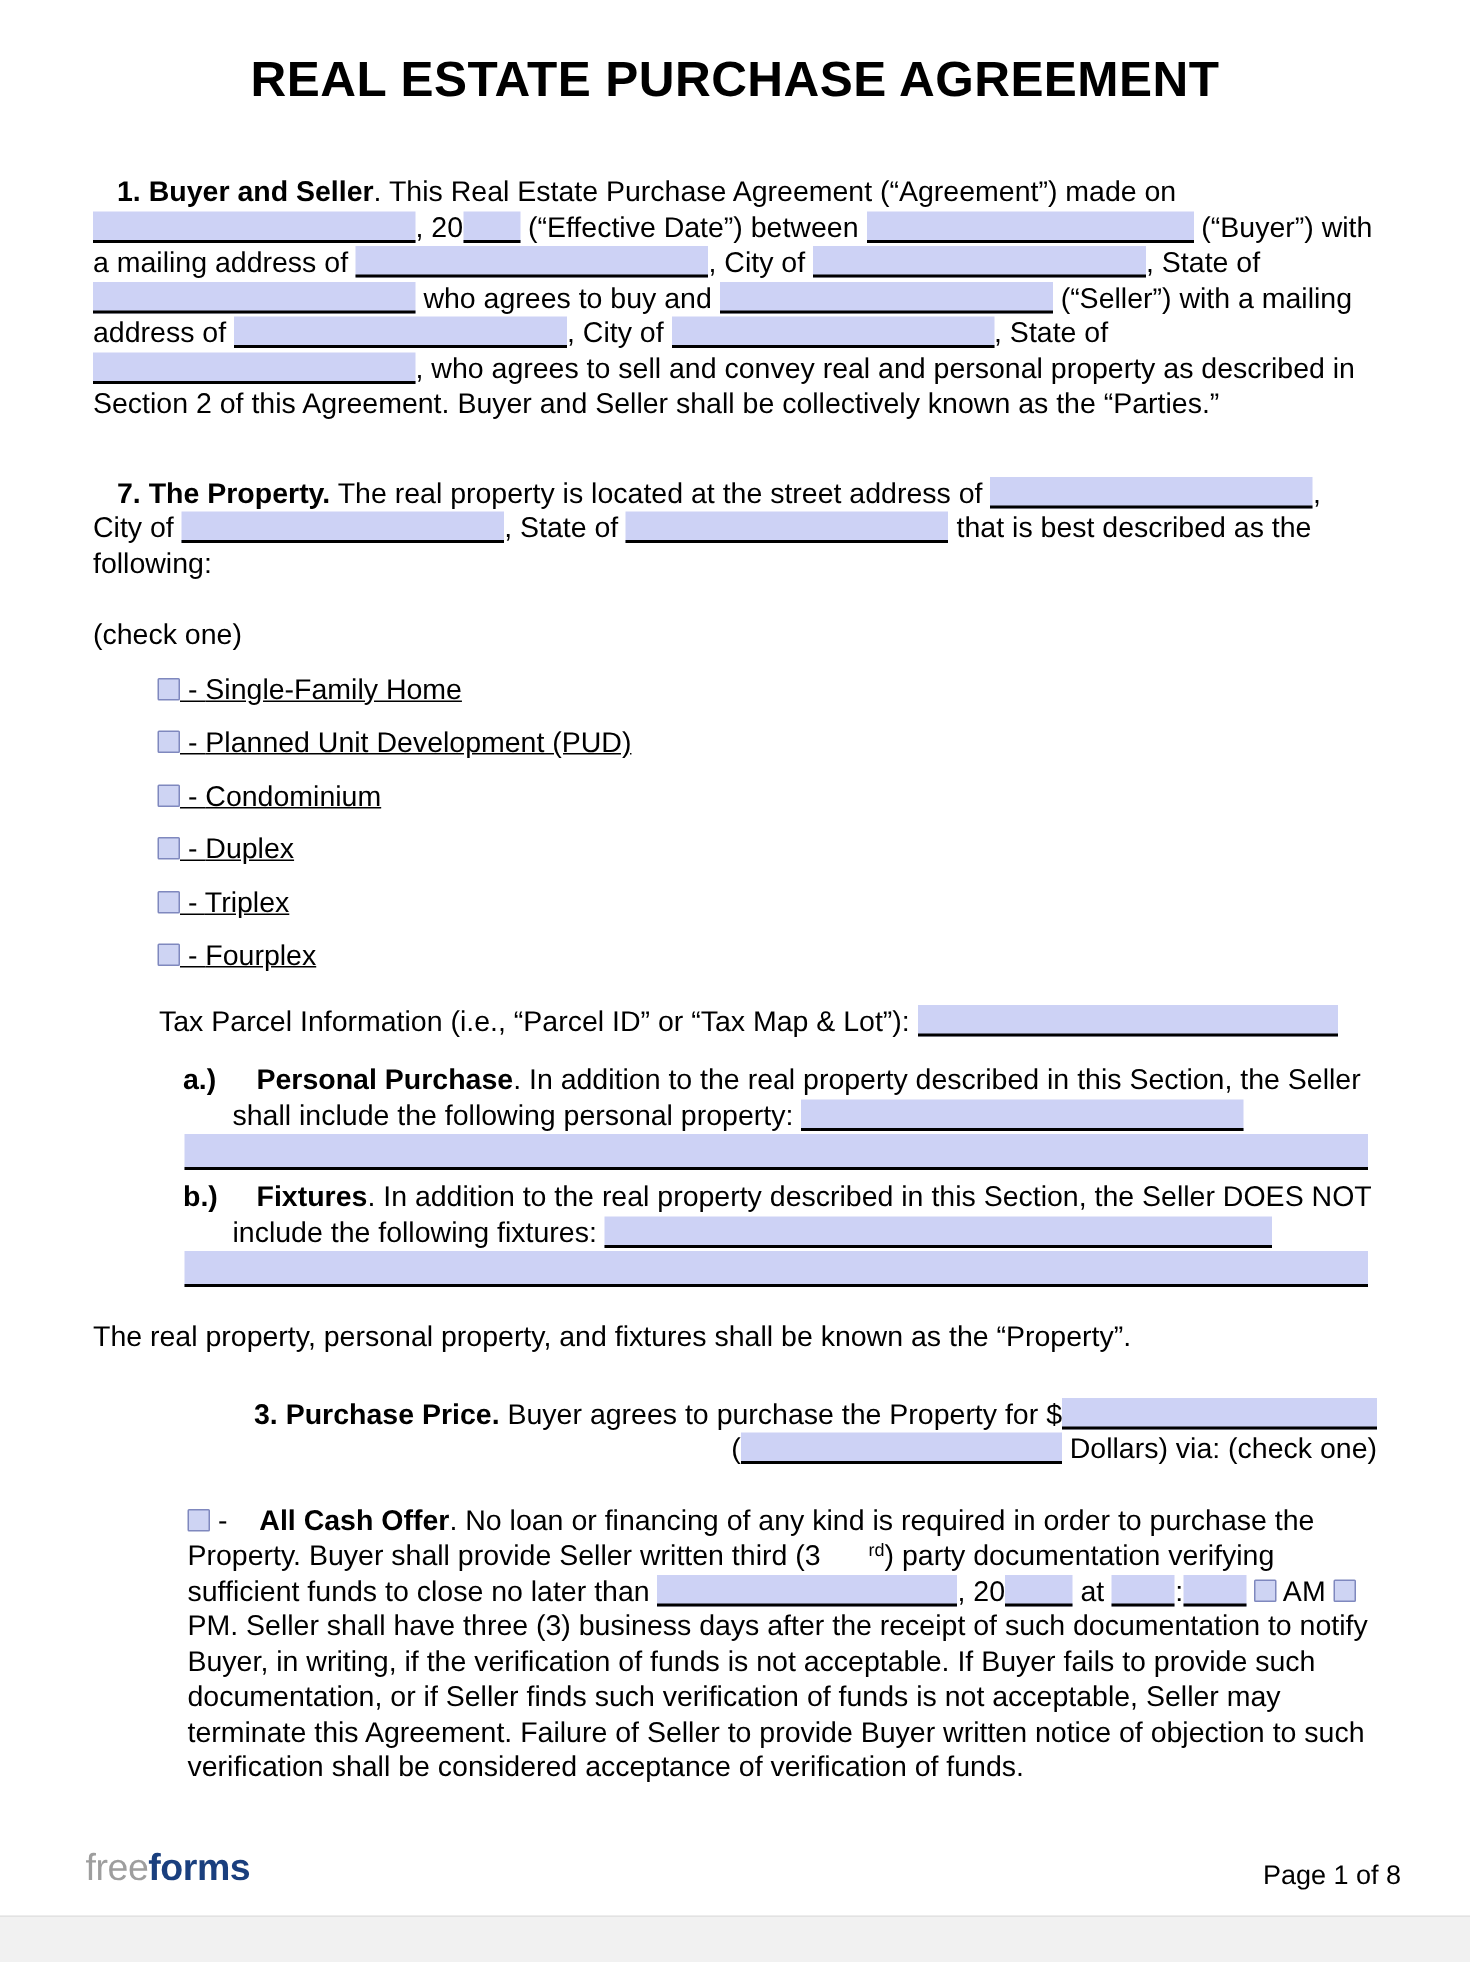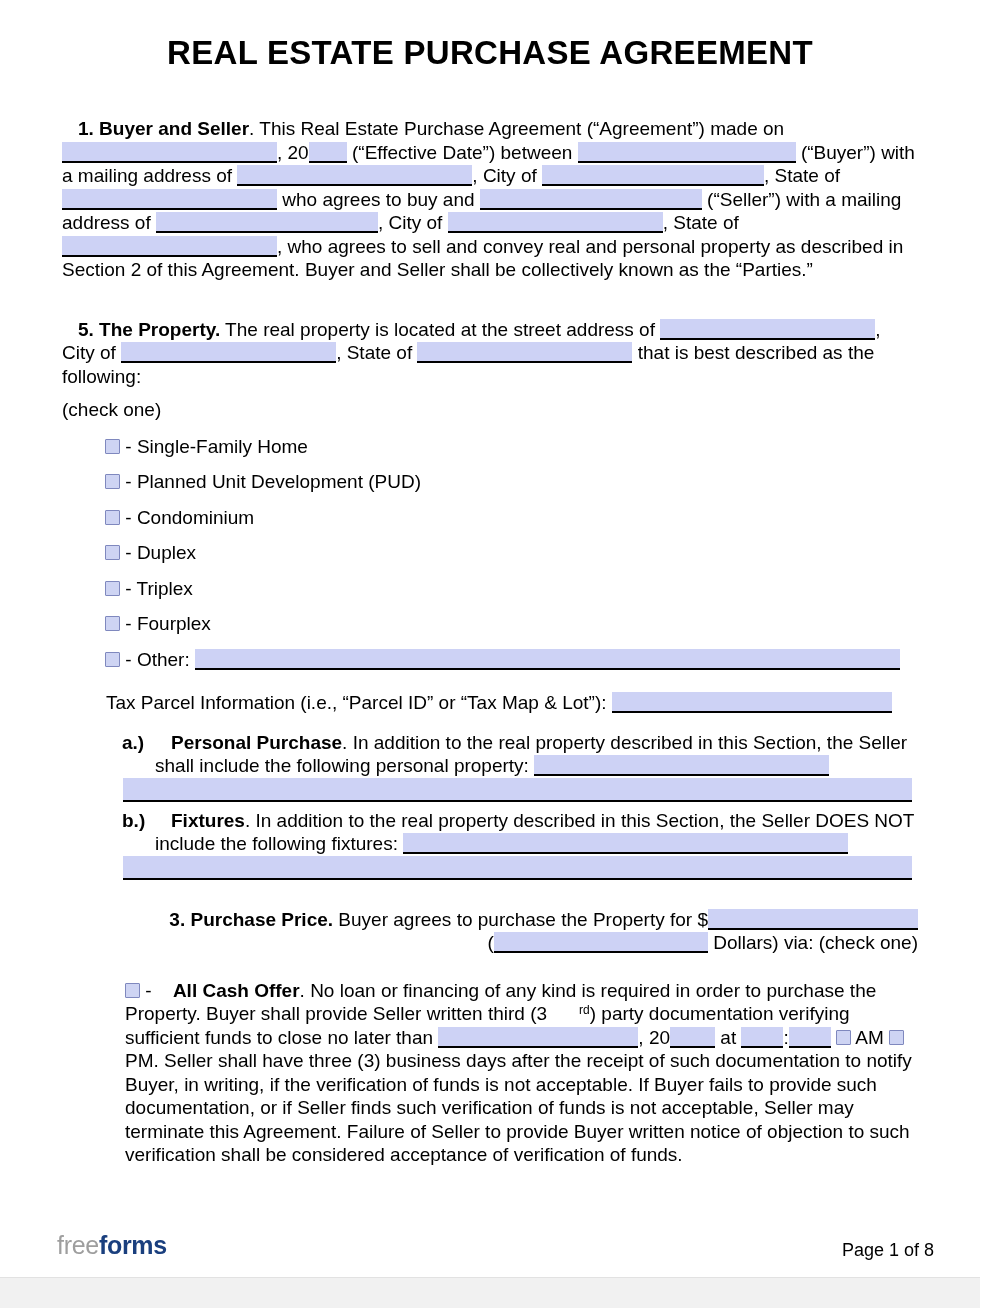--- a/index.html
+++ b/index.html
@@ -4,28 +4,28 @@
 <style>
   html,body{margin:0;padding:0;background:#ffffff;}
   body{width:984px;font-family:"Liberation Sans", sans-serif;color:#000;}
   .page{position:relative;width:980px;height:1308px;background:#ffffff;overflow:hidden;}
   .content{padding:26px 62px 0 62px;}
   h1.title{text-align:center;font-size:33px;font-weight:bold;margin:8px 0 0 0;letter-spacing:0.3px;}
   p,.prow,.subtext{font-size:19px;line-height:23.5px;margin:0;}
   b{font-weight:bold;margin-left:16px;}
   .s1{margin-top:45px;}
   .s2{margin-top:36px;}
-  .checkone{margin-top:10px;}
+  .checkone{margin-top:24px;}
   .blank{display:inline-block;background:var(--field_bg,#cdd2f5);border-bottom:2px solid var(--underline,#000);height:19px;vertical-align:-4px;}
   .w38{width:38px}.w42{width:42px}.w45{width:45px}.w70{width:70px}
   .w200{width:200px}.w210{width:210px}.w214{width:214px}.w215{width:215px}.w218{width:218px}
   .w222{width:222px}.w235{width:235px}
   .w280{width:280px}.w295{width:295px}.w445{width:445px}.w705{width:705px}
   .cb{display:inline-block;width:13px;height:13px;background:var(--checkbox_bg,#ced4f3);border:1.5px solid var(--checkbox_border,#7f88be);border-radius:1px;vertical-align:-1px;}
-  .list{margin:13px 0 0 43px;}
+  .list{margin:13px 0 0 43px;text-decoration:underline;}
   .prow{margin-bottom:12px;}
   .taxline{margin:20px 0 0 44px;}
   .sub{display:flex;margin-left:60px;}
   .sub.a{margin-top:16px;}
   .sub.b{margin-top:7px;}
   .sub .num{width:33px;flex:none;font-weight:bold;font-size:19px;line-height:23.5px;}
   .sub .subtext{flex:1;}
   .fullrow{margin-left:61px;width:789px;height:22px;background:var(--field_bg,#cdd2f5);border-bottom:2px solid var(--underline,#000);}
   .note{margin-top:22px;}
   .s3{margin-top:28px;text-align:right;}
@@ -43,48 +43,48 @@
 </head>
 <body>
 
 <div class="page">
   <div class="content">
 
     <h1 class="title">REAL ESTATE PURCHASE AGREEMENT</h1>
 
     <p class="s1"><b>1. Buyer and Seller</b><span>. This Real Estate Purchase Agreement (“Agreement”) made on </span><span class="blank w215"></span><span>, 20</span><span class="blank w38"></span><span> (“Effective Date”) between </span><span class="blank w218"></span><span> (“Buyer”) with a mailing address of </span><span class="blank w235"></span><span>, City of </span><span class="blank w222"></span><span>, State of </span><span class="blank w215"></span><span> who agrees to buy and </span><span class="blank w222"></span><span> (“Seller”) with a mailing address of </span><span class="blank w222"></span><span>, City of </span><span class="blank w215"></span><span>, State of </span><span class="blank w215"></span><span>, who agrees to sell and convey real and personal property as described in Section 2 of this Agreement. Buyer and Seller shall be collectively known as the “Parties.”</span></p>
 
-    <p class="s2"><b>5. The Property.</b><span> The real property is located at the street address of </span><span class="blank w215"></span><span>, City of </span><span class="blank w215"></span><span>, State of </span><span class="blank w215"></span><span> that is best described as the following:</span></p>
+    <p class="s2"><b>7. The Property.</b><span> The real property is located at the street address of </span><span class="blank w215"></span><span>, City of </span><span class="blank w215"></span><span>, State of </span><span class="blank w215"></span><span> that is best described as the following:</span></p>
 
     <p class="checkone">(check one)</p>
 
     <div class="list">
       <div class="prow"><span class="cb"></span><span> - </span><span>Single-Family Home</span></div>
       <div class="prow"><span class="cb"></span><span> - </span><span>Planned Unit Development (PUD)</span></div>
       <div class="prow"><span class="cb"></span><span> - </span><span>Condominium</span></div>
       <div class="prow"><span class="cb"></span><span> - </span><span>Duplex</span></div>
       <div class="prow"><span class="cb"></span><span> - </span><span>Triplex</span></div>
       <div class="prow"><span class="cb"></span><span> - </span><span>Fourplex</span></div>
-      <div class="prow"><span class="cb"></span><span> - </span><span>Other:</span> <span class="blank w705"></span></div>
     </div>
 
     <p class="taxline"><span>Tax Parcel Information (i.e., “Parcel ID” or “Tax Map &amp; Lot”): </span><span class="blank w280"></span></p>
 
     <div class="sub a">
         <span class="num">a.)</span>
         <p class="subtext"><b>Personal Purchase</b><span>. In addition to the real property described in this Section, the Seller shall include the following personal property: </span><span class="blank w295"></span></p>
       </div>
     <div class="fullrow"></div>
 
     <div class="sub b">
         <span class="num">b.)</span>
         <p class="subtext"><b>Fixtures</b><span>. In addition to the real property described in this Section, the Seller DOES NOT include the following fixtures: </span><span class="blank w445"></span></p>
       </div>
     <div class="fullrow"></div>
 
+    <p class="note">The real property, personal property, and fixtures shall be known as the “Property”.</p>
 
     <p class="s3"><b>3. Purchase Price.</b><span> Buyer agrees to purchase the Property for $</span><span class="blank w210"></span><br><span>(</span><span class="blank w214"></span><span> Dollars) via: (check one)</span></p>
 
     <p class="cash"><span class="cb"></span><span> - </span><b>All Cash Offer</b><span>. No loan or financing of any kind is required in order to purchase the Property. Buyer shall provide Seller written third (3</span><sup>rd</sup><span>) party documentation verifying sufficient funds to close no later than </span><span class="blank w200"></span><span>, 20</span><span class="blank w45"></span><span> at </span><span class="blank w42"></span><span>:</span><span class="blank w42"></span> <span class="cb"></span><span> AM </span><span class="cb"></span><span> PM.</span><span> Seller shall have three (3) business days after the receipt of such documentation to notify Buyer, in writing, if the verification of funds is not acceptable. If Buyer fails to provide such documentation, or if Seller finds such verification of funds is not acceptable, Seller may terminate this Agreement. Failure of Seller to provide Buyer written notice of objection to such verification shall be considered acceptance of verification of funds.</span></p>
 
   </div>
 
   <div class="footer-logo"><span class="lfree">free</span><span class="lforms">forms</span></div>
 
 

